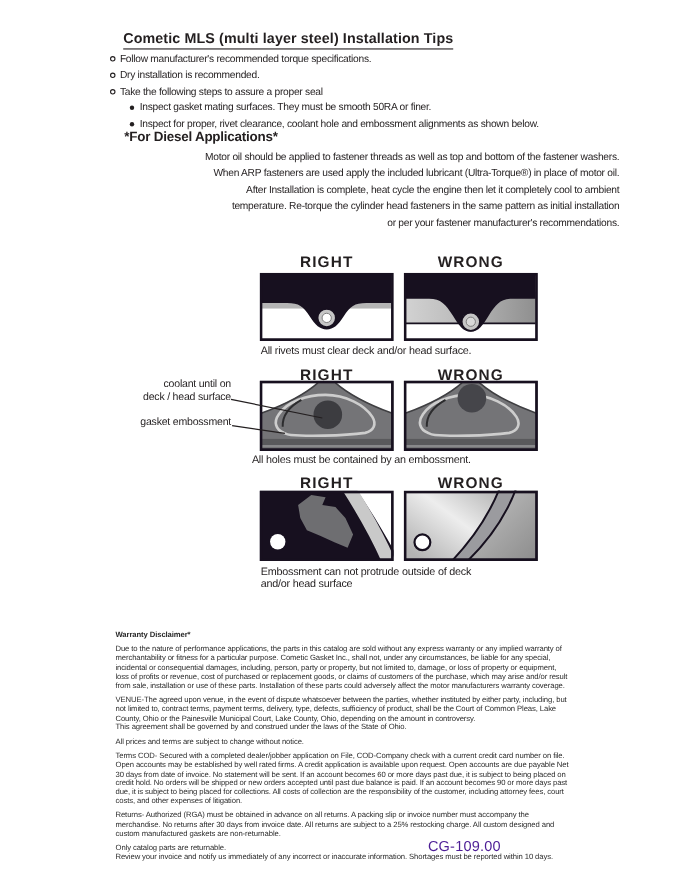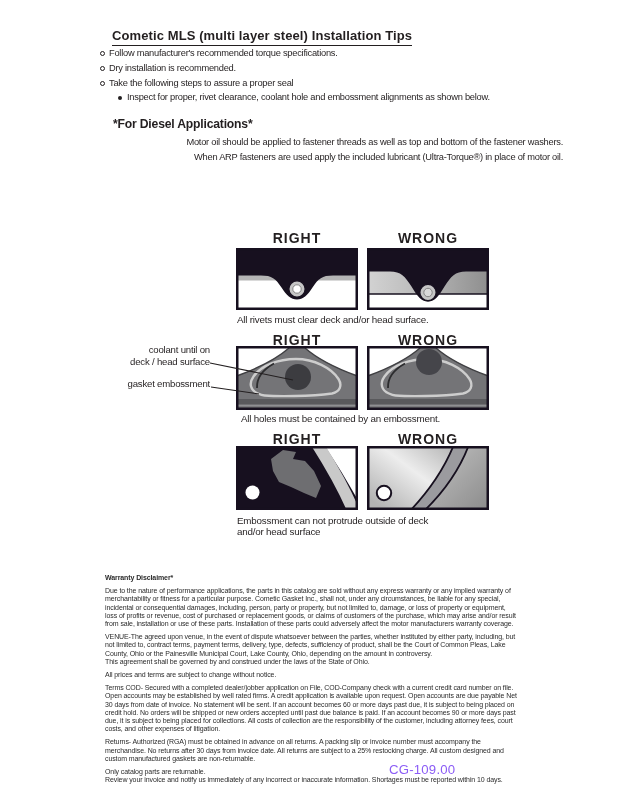--- a/index.html
+++ b/index.html
@@ -24,42 +24,46 @@
   .sub::before {
     content:""; position:absolute; left:1px; top:5.5px; width:4.2px; height:4.2px;
     background:#231f20; border-radius:50%;
   }
   .dlabel { font-size:14px; font-weight:bold; letter-spacing:1px; text-align:center; }
   .caption { font-size:9.8px; letter-spacing:-0.2px; white-space:pre-line; }
   .side-label { font-size:9.6px; line-height:11.5px; letter-spacing:-0.2px; text-align:right; white-space:pre-line; }
   .legal { font-size:7px; line-height:8.2px; letter-spacing:-0.1px; color:#2b2b2b; }
   .legal p { margin:0 0 5px 0; white-space:pre-line; }
   .legal-h { font-weight:bold; margin:0 0 3.5px 0; }
-  .footer { font-size:13.2px; color:#8b5cf6; letter-spacing:0.2px; }
+  .footer { font-size:13.2px; color:#4c1d95; letter-spacing:0.2px; }
   svg { display:block; }
 </style>
 </head>
 <body>
 
 <div class="page">
 
   <div class="abs" style="left:112px; top:26px;">
     <span class="title">Cometic MLS (multi layer steel) Installation Tips</span>
   </div>
 
   <div class="abs body-text" style="left:99px; top:46px; width:460px;">
     <div class="blt">Follow manufacturer's recommended torque specifications.</div>
     <div class="blt">Dry installation is recommended.</div>
     <div class="blt">Take the following steps to assure a proper seal</div>
+    <div class="sub">Inspect gasket mating surfaces.  They must be smooth 50RA or finer.</div>
     <div class="sub">Inspect for proper, rivet clearance, coolant hole and embossment alignments as shown below.</div>
   </div>
 
   <div class="abs h2" style="left:113px; top:117px;">*For Diesel Applications*</div>
   <div class="abs body-text para" style="left:113px; top:135px; width:450px;">Motor oil should be applied to fastener threads as well as top and bottom of the fastener washers.
 When ARP fasteners are used apply the included lubricant (Ultra-Torque®) in place of motor oil.</div>
+  <div class="abs body-text para" style="left:113px; top:165px; width:450px;">After Installation is complete, heat cycle the engine then let it completely cool to ambient
+temperature. Re-torque the cylinder head fasteners in the same pattern as initial installation
+or per your fastener manufacturer's recommendations.</div>
 
   <div class="abs" style="left:236px; top:230px; width:253px; height:100px;">
     <div class="abs dlabel" style="left:0; top:0; width:122px;">RIGHT</div>
     <div class="abs dlabel" style="left:131px; top:0; width:122px;">WRONG</div>
 
     <svg class="abs" style="left:0; top:18px;" width="122" height="62" viewBox="0 0 122 62">
       <rect width="122" height="62" fill="#ffffff"></rect>
       <rect x="2" y="25" width="118" height="7.5" fill="#b5b5b5"></rect>
       <path d="M2,2 H120 V27.5 H97 C86,27.5 82.5,30.5 76.5,39.5 C71.5,47.5 67,51.5 61,51.5 C55,51.5 50.5,47.5 45.5,39.5 C39.5,30.5 36,27.5 25,27.5 H2 Z" fill="#17101f"></path>
       <circle cx="61" cy="41" r="8.2" fill="#c6c6c6" stroke="#17101f" stroke-width="1.4"></circle>
@@ -122,21 +126,21 @@
       <path d="M38,17.5 C28,23 20.5,31 21,42" fill="none" stroke="#2c2c2e" stroke-width="1.8"></path>
       <circle cx="62" cy="16" r="13" fill="#45454a"></circle>
       <rect x="1.25" y="1.25" width="119.5" height="61.5" fill="none" stroke="#17101f" stroke-width="2.5"></rect>
     </svg>
 
     <svg class="abs" style="left:0; top:0; pointer-events:none;" width="379" height="100" viewBox="0 0 379 100">
       <line x1="100" y1="31" x2="183" y2="48" stroke="#231f20" stroke-width="1.1"></line>
       <line x1="101" y1="55" x2="149" y2="62" stroke="#231f20" stroke-width="1.1"></line>
     </svg>
 
-    <div class="abs caption" style="left:104px; top:81px; width:253px; text-align:center;">All holes must be contained by an embossment.</div>
+    <div class="abs caption" style="left:92px; top:81px; width:253px; text-align:center;">All holes must be contained by an embossment.</div>
   </div>
 
   <div class="abs" style="left:236px; top:430px; width:253px; height:116px;">
     <div class="abs dlabel" style="left:0; top:1px; width:122px;">RIGHT</div>
     <div class="abs dlabel" style="left:131px; top:1px; width:122px;">WRONG</div>
 
     <svg class="abs" style="left:0; top:16px;" width="122" height="64" viewBox="0 0 122 64">
       <rect width="122" height="64" fill="#17101f"></rect>
       <path d="M86,-4 L124,-4 L124,58 C112,36 99,15 86,-4 Z" fill="#ffffff"></path>
       <path d="M80,-4 C94,18 107,40 118,66" fill="none" stroke="#c9c9c9" stroke-width="12"></path>

